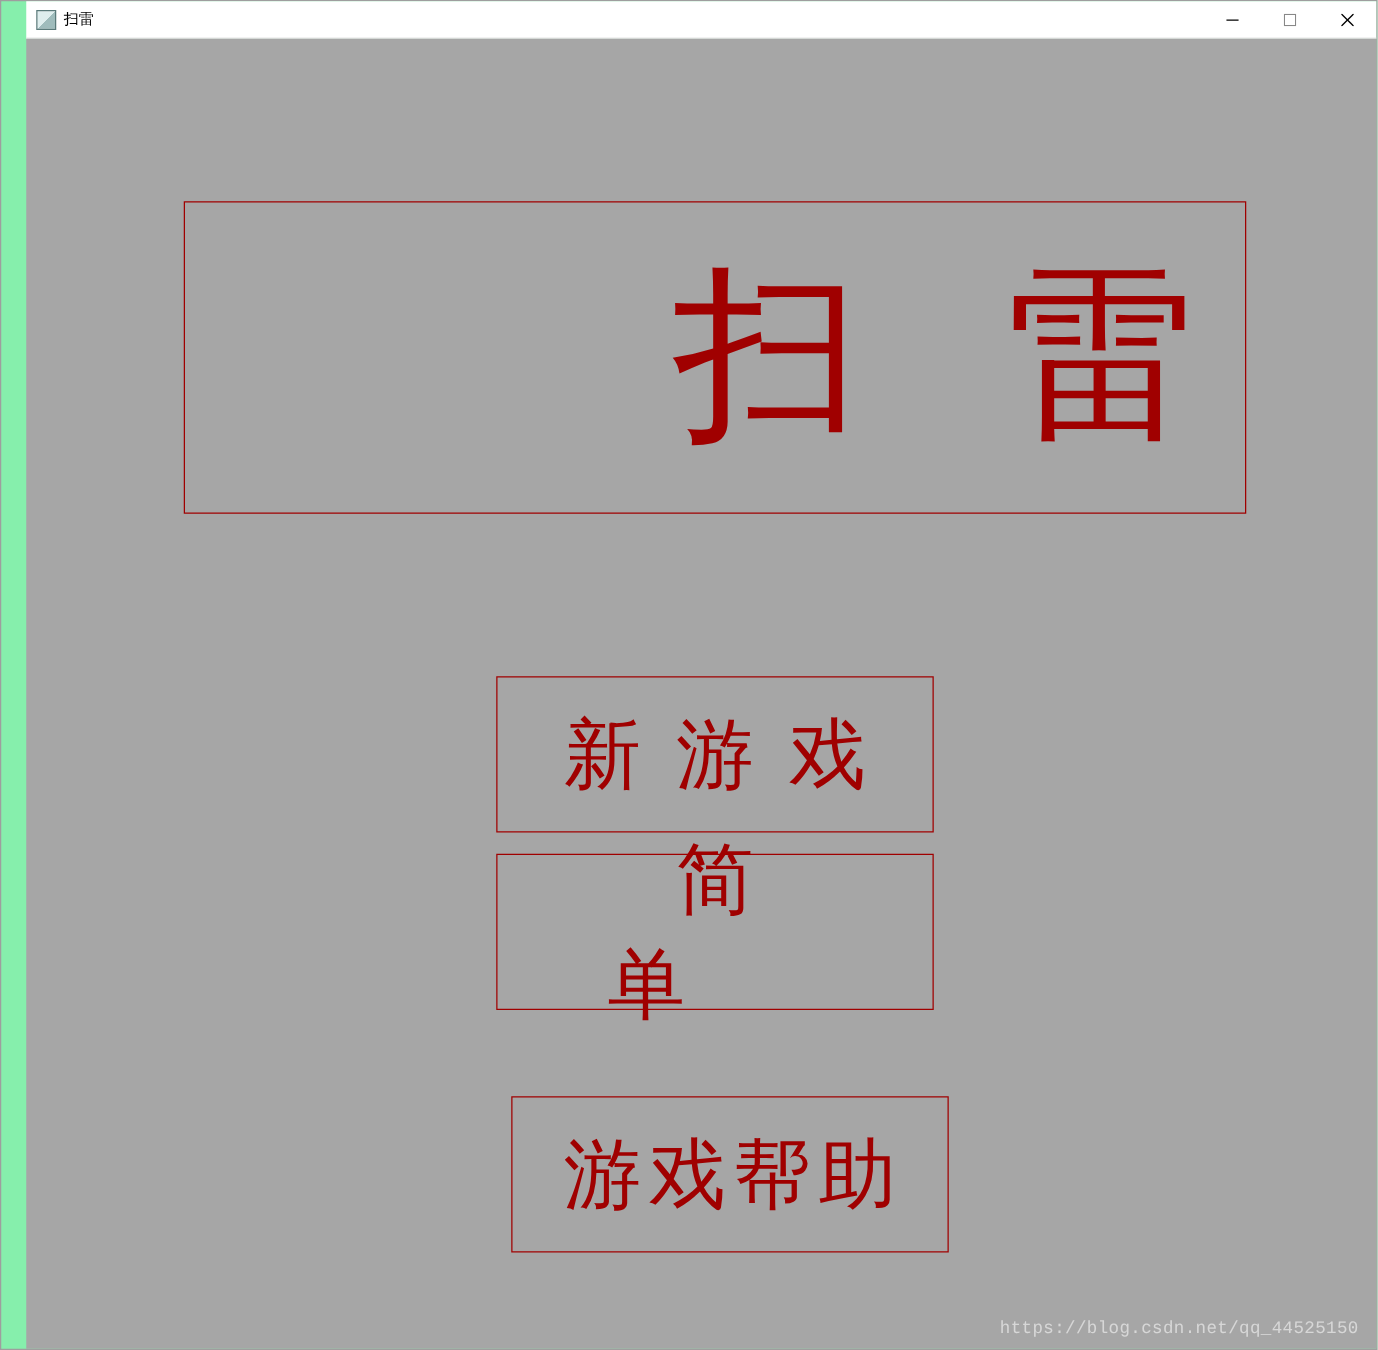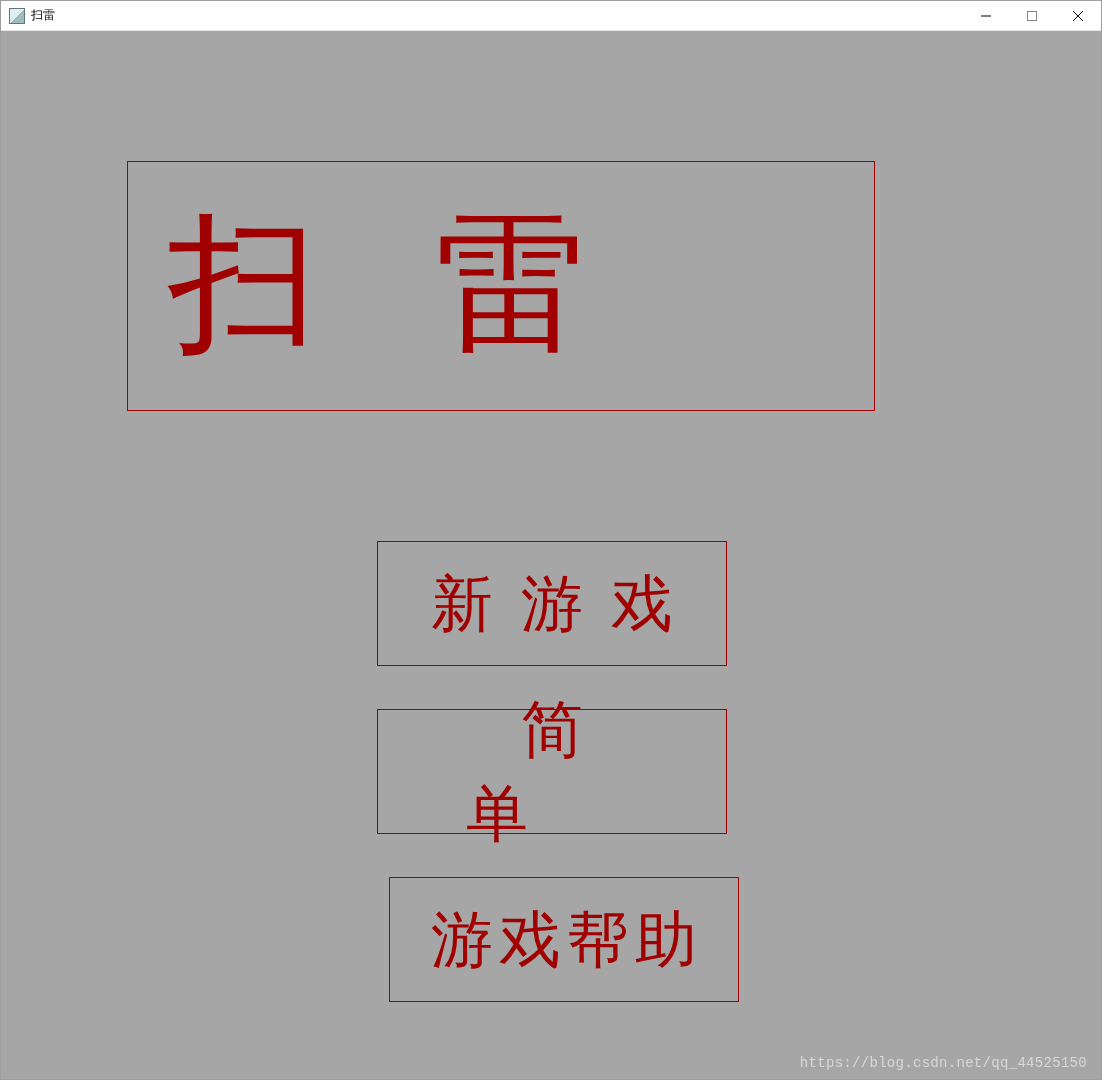--- a/index.html
+++ b/index.html
@@ -1,29 +1,29 @@
 <!DOCTYPE html>
 <html><head>
   <meta charset="utf-8">
   <style>
     * { margin: 0; padding: 0; box-sizing: border-box; }
     html, body { width: 1102px; height: 1080px; font-family: "SimSun", "宋体", serif; overflow: hidden; }
-    .window { width: 1102px; height: 1080px; border: 1px solid #9e9e9e; background: #86efac; display: flex; flex-direction: column; }
+    .window { width: 1102px; height: 1080px; border: 1px solid #9e9e9e; background: #86efac; display: flex; flex-direction: column; padding-left: 20px; }
     .titlebar { height: 30px; background: #ffffff; display: flex; align-items: center; border-bottom: 1px solid #e5e5e5; }
     .titlebar-icon { width: 16px; height: 16px; margin: 0 6px 0 8px; border: 1px solid #5a7a7a; background: linear-gradient(135deg, #dfeeee 50%, #9fbcbc 50%); }
     .titlebar-title { font-size: 12px; font-family: "Microsoft YaHei", sans-serif; color: #000; flex: 1; }
     .titlebar-controls { display: flex; height: 100%; }
     .tb-btn { width: 46px; height: 100%; display: flex; align-items: center; justify-content: center; background: transparent; border: none; }
     .tb-btn svg { display: block; }
     .client { flex: 1; background: #a6a6a6; position: relative; }
-    .title-box { position: absolute; left: 126px; top: 130px; width: 748px; height: 250px; border: 1.5px solid #a00000; display: flex; align-items: center; justify-content: flex-start; }
+    .title-box { position: absolute; left: 126px; top: 130px; width: 850px; height: 250px; border: 1.5px solid #a00000; display: flex; align-items: center; justify-content: flex-end; }
     .title-text { color: #a00000; font-size: 150px; letter-spacing: 40px; text-indent: 40px; font-weight: 400; }
     .menu-btn { position: absolute; left: 376px; width: 350px; height: 125px; border: 1.5px solid #a00000; display: flex; align-items: center; justify-content: center; color: #a00000; font-size: 62px; text-align: center; cursor: default; background: transparent; font-family: inherit; }
     .btn-1 { top: 510px; letter-spacing: 28px; text-indent: 28px; text-align: center; }
-    .btn-2 { top: 678px; letter-spacing: 110px; text-indent: 110px; }
+    .btn-2 { top: 652px; letter-spacing: 110px; text-indent: 110px; }
     .btn-3 { top: 846px; letter-spacing: 6px; text-indent: 6px; margin-left: 12px; }
     .watermark { position: absolute; right: 14px; bottom: 8px; color: rgba(255,255,255,0.55); font-size: 14px; font-family: Liberation Mono, monospace; letter-spacing: 0.3px; }
   </style>
 </head>
 <body>
 
 <div class="window">
   <div class="titlebar">
     <div class="titlebar-icon"></div>
     <div class="titlebar-title">扫雷</div>

